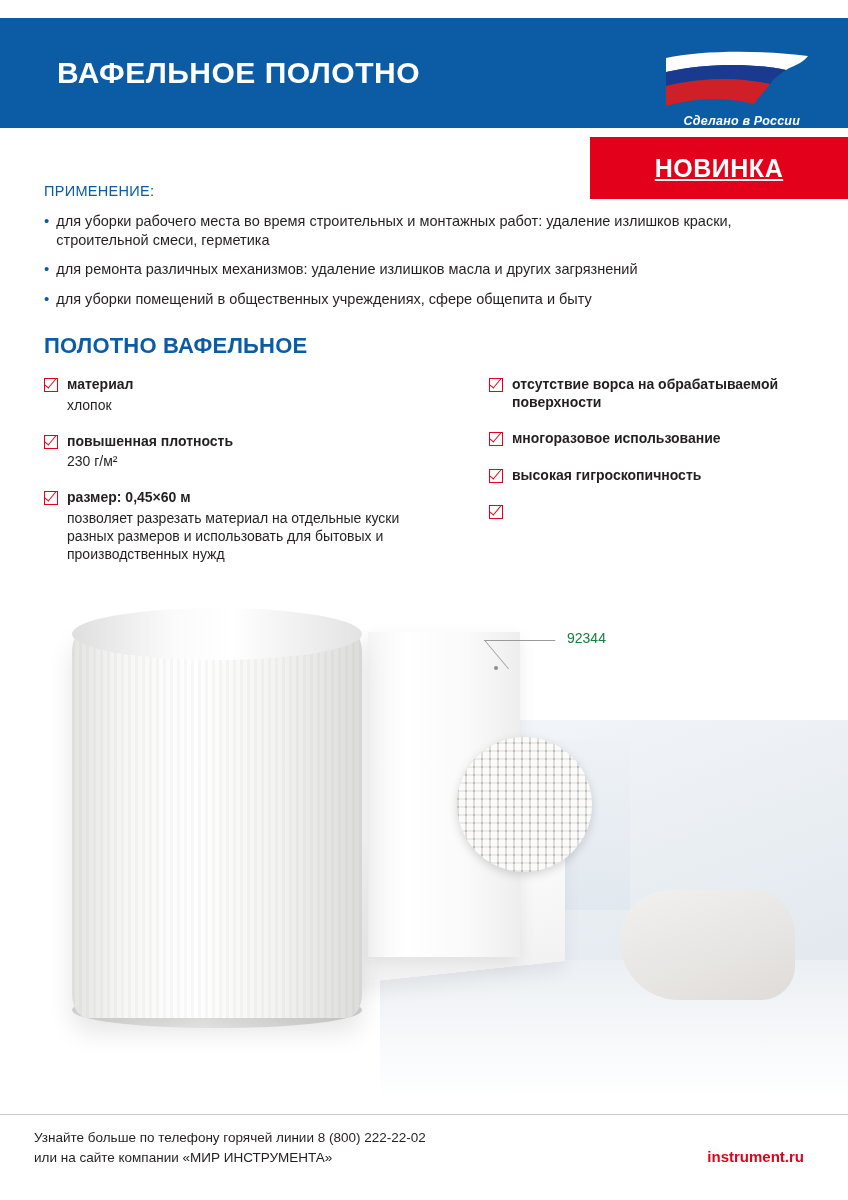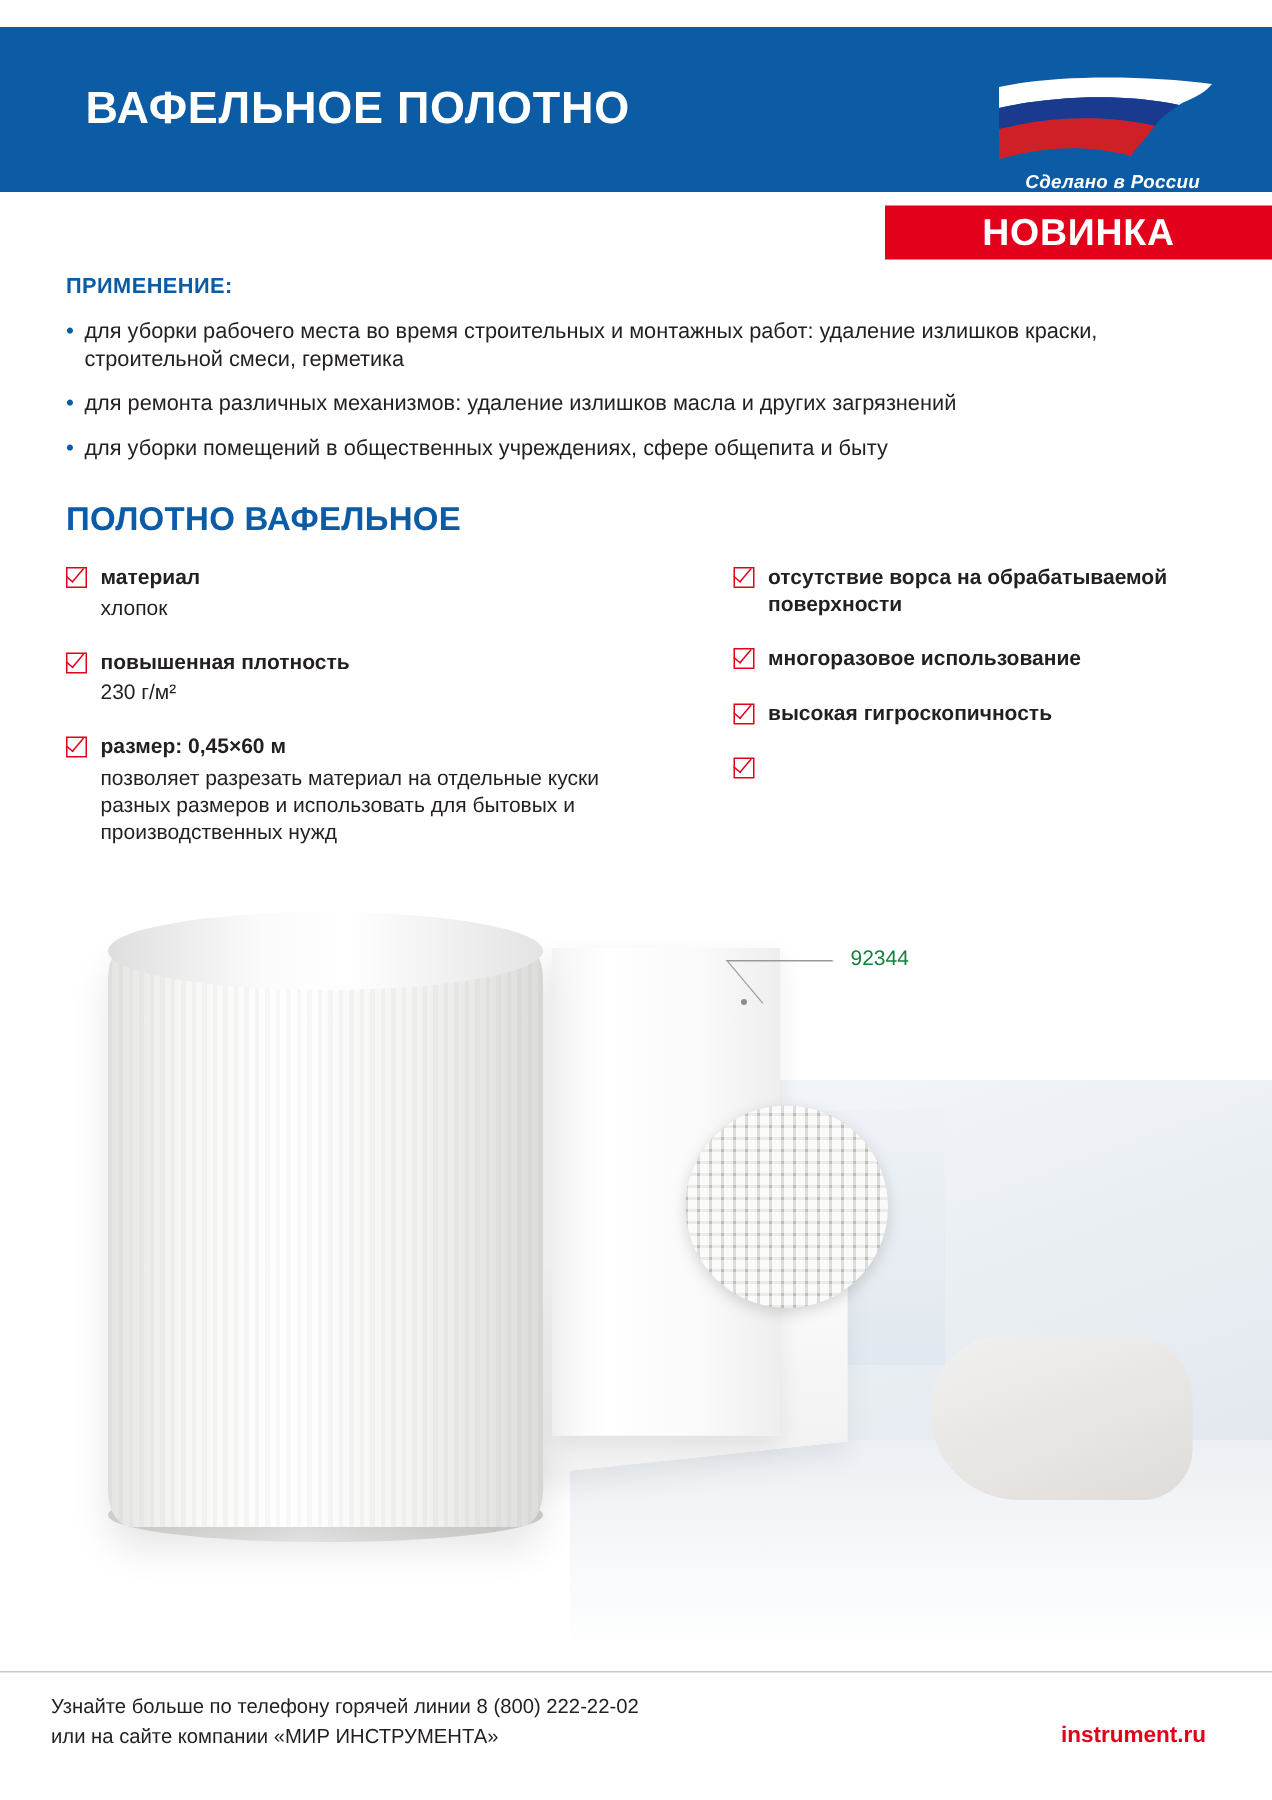--- a/index.html
+++ b/index.html
@@ -56,42 +56,43 @@
     font-style: italic;
     letter-spacing: 0.2px;
   }
 
   
   .badge {
     position: absolute;
     right: 0;
     top: 137px;
     width: 258px;
-    height: 36px;
+    height: 62px;
     background: #e2001a;
     color: #ffffff;
     font-size: 25px;
     font-weight: bold;
     letter-spacing: 0.5px;
     display: flex;
     align-items: center;
     justify-content: center;
+    text-decoration: underline;
   }
 
   
   .application {
     position: absolute;
     left: 44px;
     top: 183px;
     width: 770px;
   }
   .application-title {
     color: #0b5ba5;
     font-size: 14.5px;
-    font-weight: bold;
+    font-weight: normal;
     letter-spacing: 0.3px;
     margin-bottom: 13px;
   }
   .app-item {
     display: flex;
     margin-bottom: 11px;
     font-size: 14.5px;
     line-height: 1.28;
     color: #231f20;
   }

